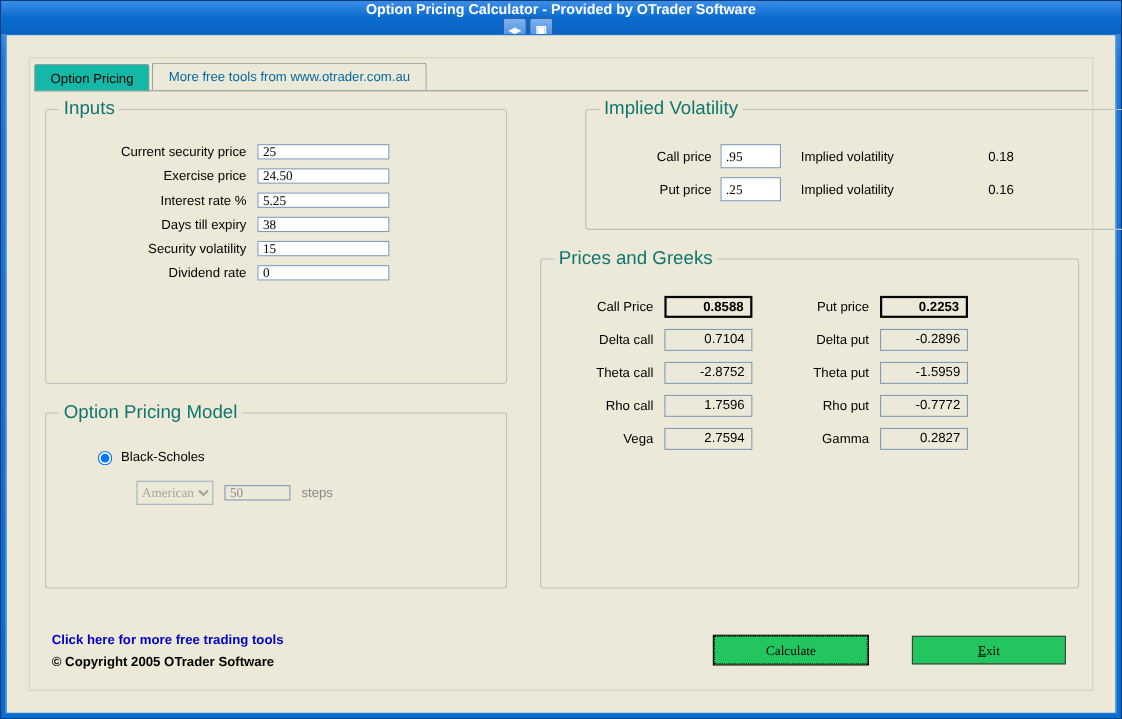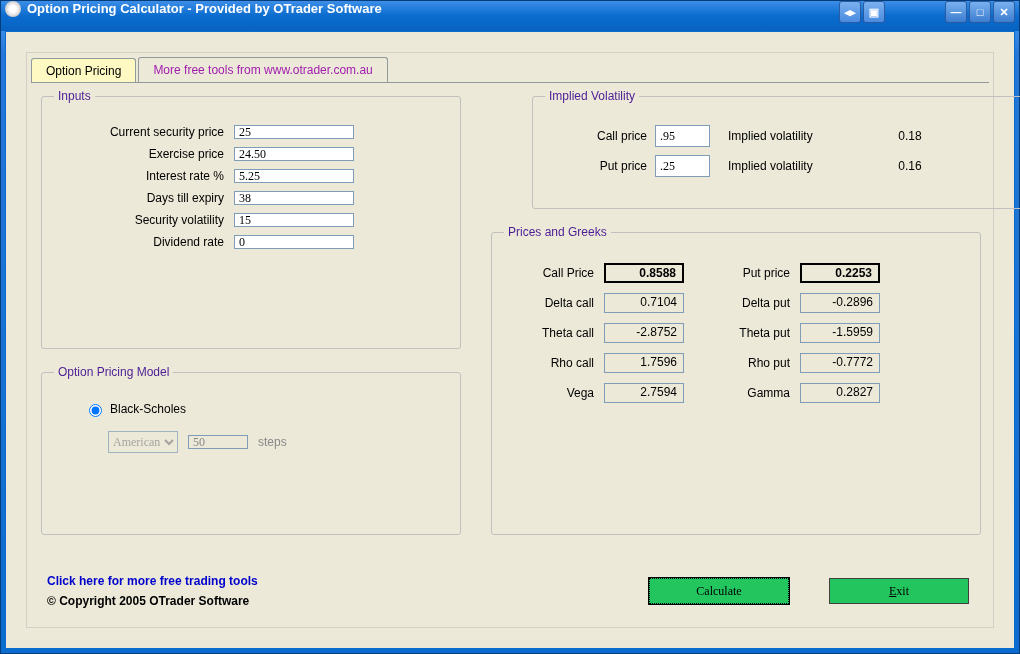--- a/index.html
+++ b/index.html
@@ -14,24 +14,26 @@
     width: 1020px;
     height: 654px;
     background: linear-gradient(to bottom, #0a6cce 0%, #3b8ee6 4%, #2477d8 8%, #0a6cce 100%);
     border: 1px solid #003d7a;
     position: relative;
   }
   .titlebar {
     height: 30px;
     background: linear-gradient(to bottom, #3c8ee8 0%, #0a6cce 50%, #0862c0 100%);
     display: flex;
+    align-items: center;
     padding: 0 4px;
     color: white;
     font-weight: bold;
     font-size: 13px;
+    flex-direction: column;
   }
   .titlebar-icon {
     width: 16px; height: 16px;
     margin-right: 6px;
     background: radial-gradient(circle, #fff 30%, #ccc 70%);
     border-radius: 50%;
   }
   .titlebar-title { flex: 1; }
   .titlebar-buttons { display: flex; gap: 2px; }
   .tb-btn {
@@ -66,47 +68,47 @@
     padding-left: 4px;
     padding-top: 4px;
   }
   .tab {
     padding: 5px 14px;
     border: 1px solid #919b9c;
     border-bottom: none;
     background: #ece9d8;
     margin-right: 2px;
     border-radius: 3px 3px 0 0;
-    color: #a21caf;
+    color: #0369a1;
     cursor: default;
   }
   .tab.active {
-    background: #fef9c3;
+    background: #14b8a6;
     color: #000;
     position: relative;
     top: 1px;
   }
   .tab-body {
     border-top: 1px solid #919b9c;
     margin: 0 4px;
     padding: 14px;
     position: relative;
     height: 540px;
   }
   fieldset {
     border: 1px solid #c0c0c0;
     border-radius: 3px;
     padding: 14px 12px;
     margin: 0;
     position: absolute;
   }
   fieldset > legend {
-    color: #4c1d95;
+    color: #0f766e;
     padding: 0 4px;
-    font-size: 12px;
+    font-size: 17px;
   }
   .fs-inputs { top: 6px; left: 10px; width: 420px; height: 260px; }
   .fs-model  { top: 282px; left: 10px; width: 420px; height: 170px; }
   .fs-iv     { top: 6px; left: 460px; width: 536px; height: 120px; margin-left: 41px; }
   .fs-greeks { top: 142px; left: 460px; width: 490px; height: 310px; }
 
   .row {
     display: flex;
     align-items: center;
     margin: 8px 0;
@@ -135,21 +137,21 @@
     font-size: 12px;
     background: #ece9d8;
     color: #888;
   }
 
   .radio-row { display:flex; align-items:center; margin: 8px 0 8px 30px; }
   .radio-row input { margin-right: 8px;}
   .model-opts {
     display: flex;
     align-items: center;
-    margin-left: 54px;
+    margin-left: 70px;
     margin-top: 14px;
     gap: 10px;
     color: #888;
   }
 
   .iv-row {
     display: flex;
     align-items: center;
     margin: 8px 0;
   }

